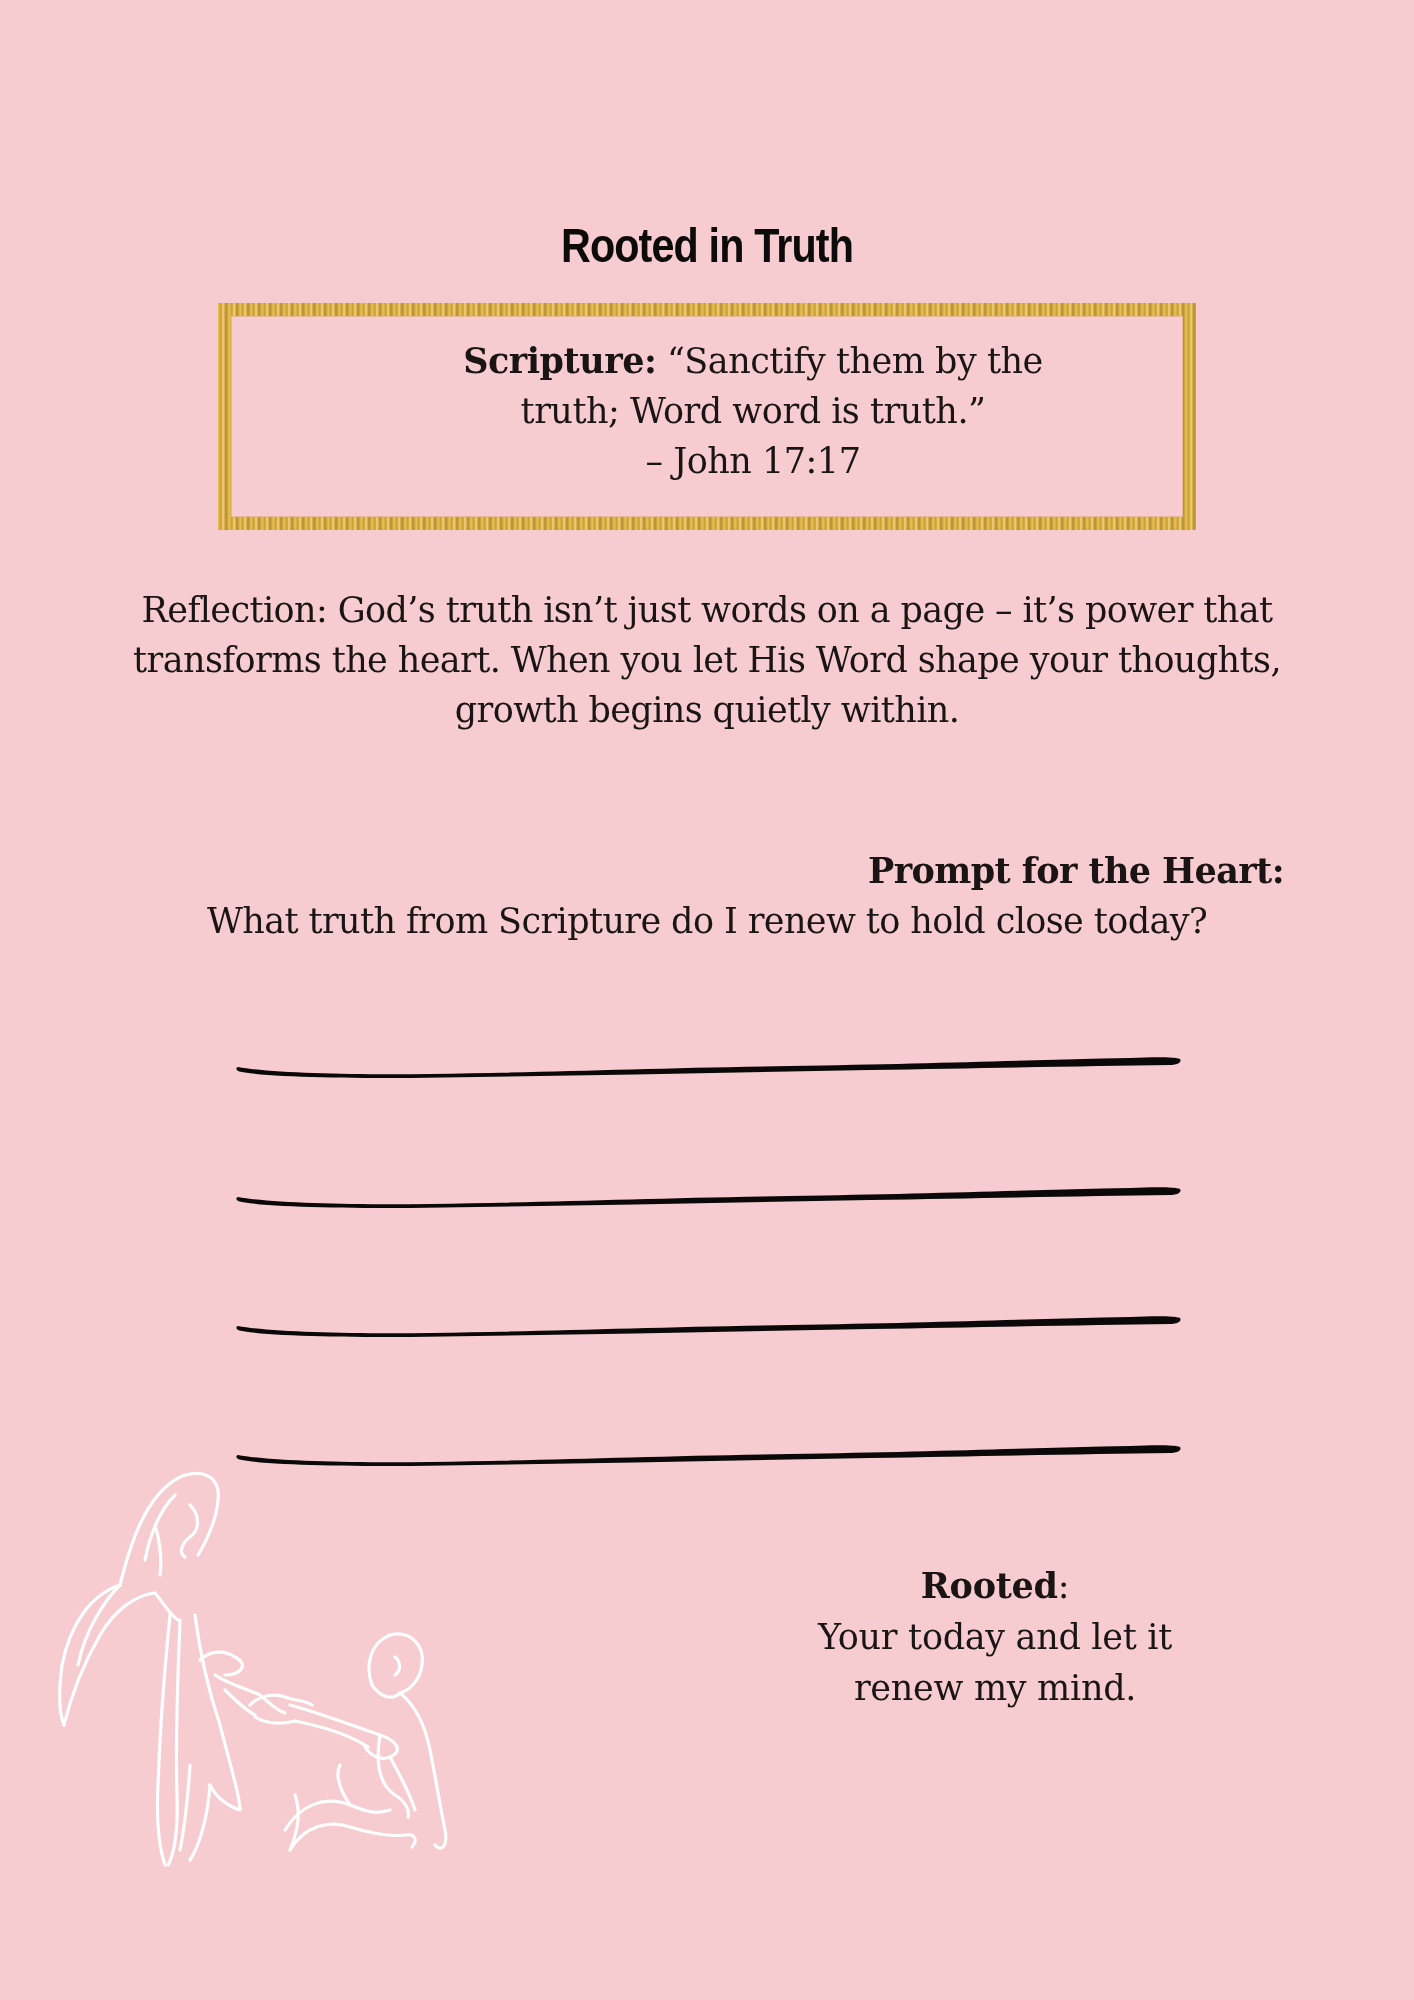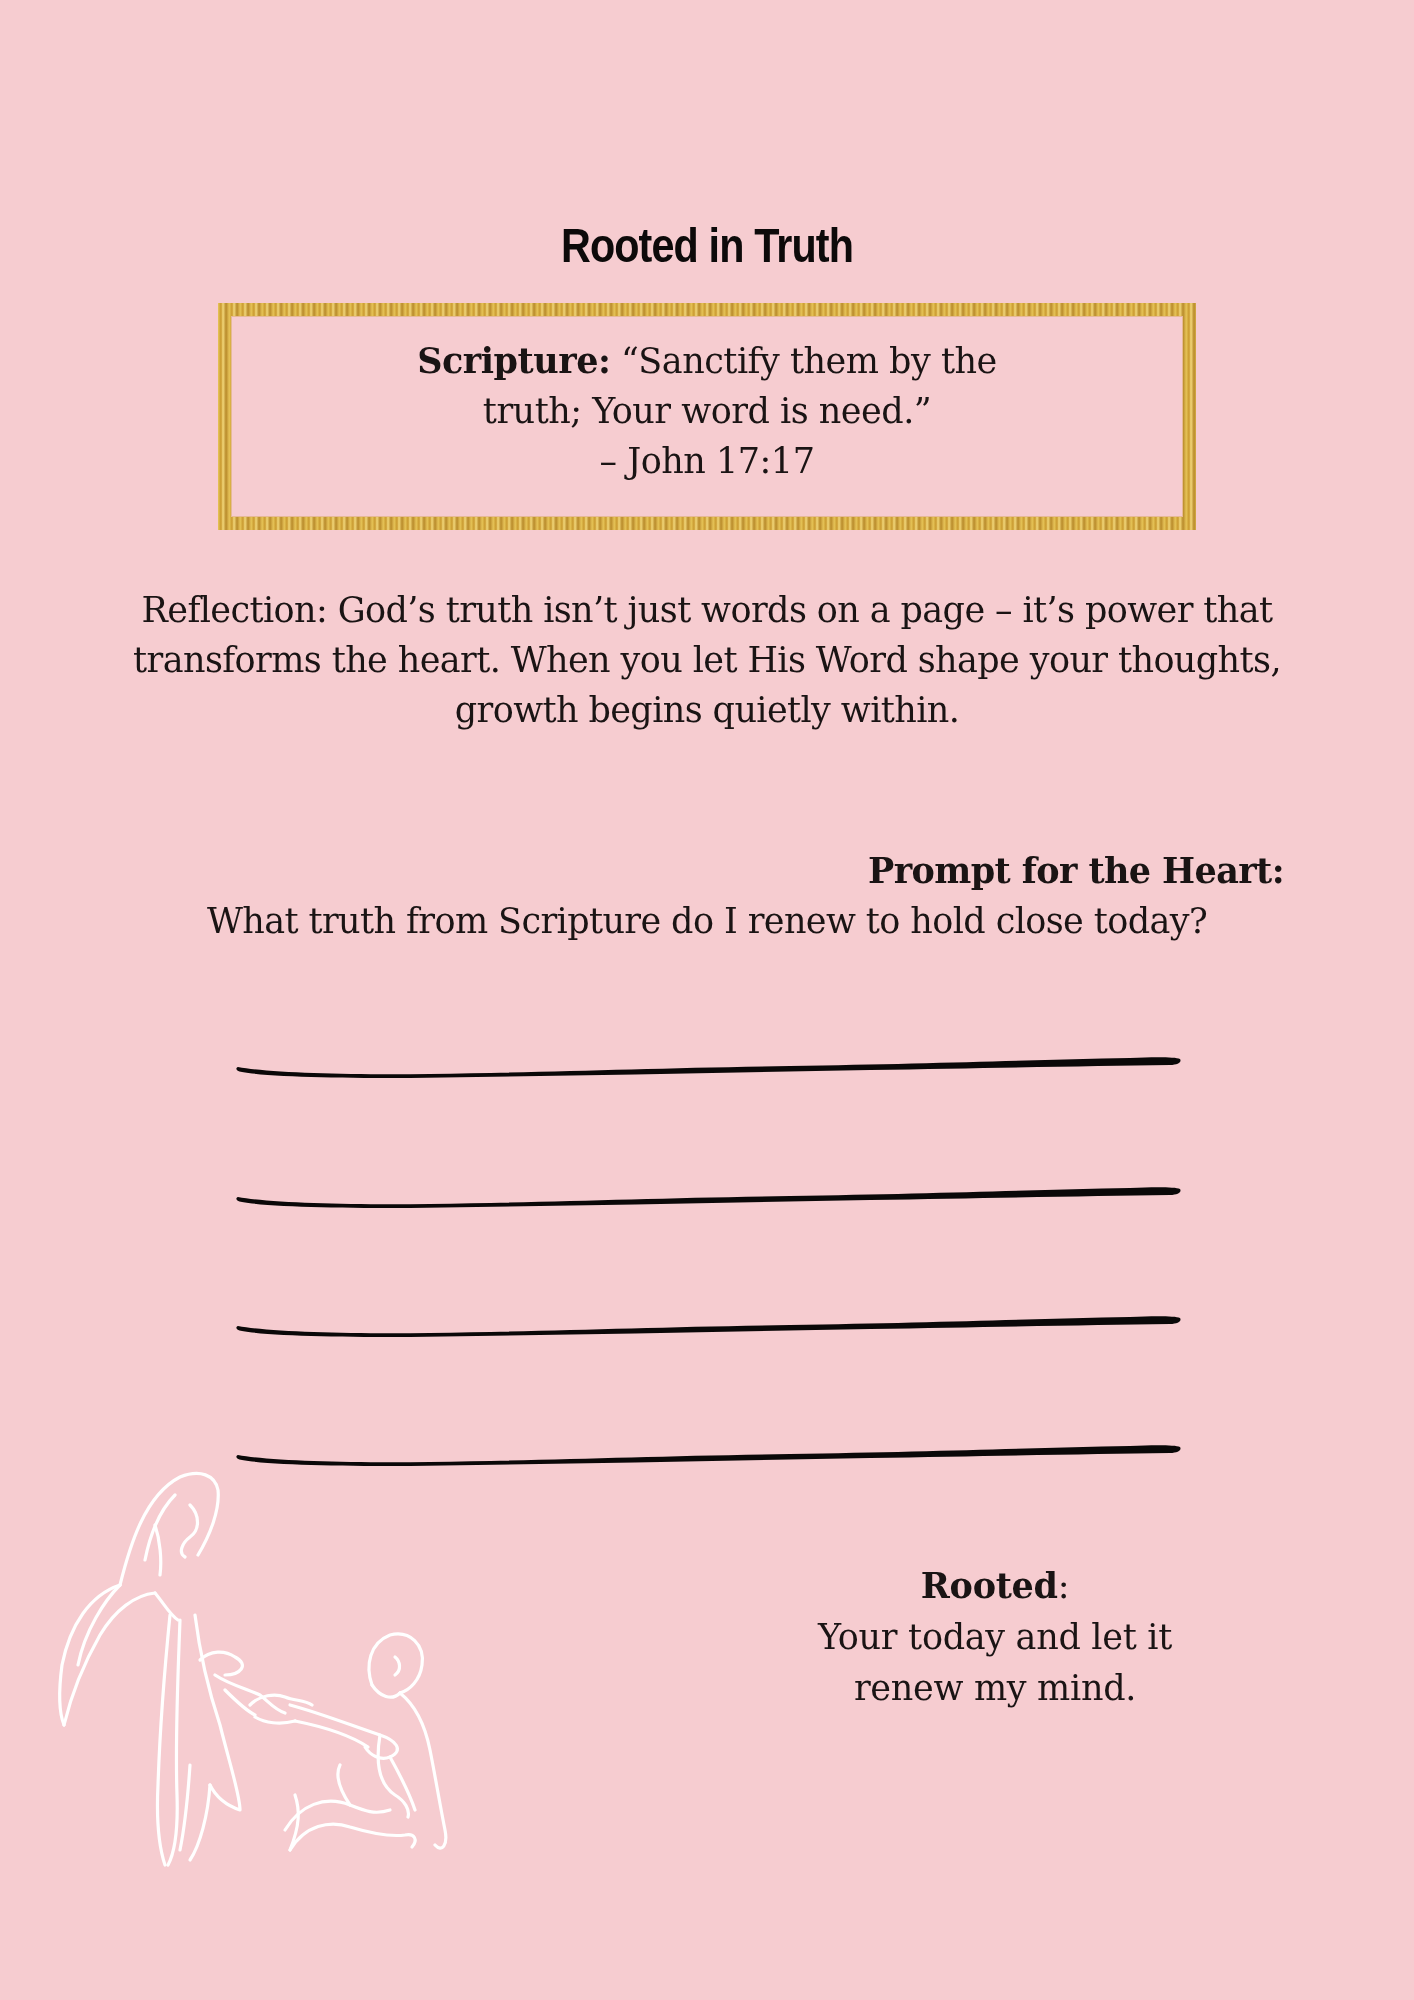--- a/index.html
+++ b/index.html
@@ -42,20 +42,21 @@
     }
     .scripture {
       position: absolute;
       left: 218px;
       width: 978px;
       top: 336px;
       text-align: center;
       font-size: 35px;
       line-height: 50px;
       letter-spacing: -0.5px;
+      padding-left: 46px;
     }
     .scripture .lbl { font-weight: 700; }
     .reflection {
       position: absolute;
       left: 130px;
       width: 1154px;
       top: 585px;
       text-align: center;
       font-size: 35px;
       line-height: 50px;
@@ -109,21 +110,21 @@
   </style>
 </head>
 <body>
 
 <div class="title">Rooted in Truth</div>
 
 <div class="frame"></div>
 
 <div class="scripture">
   <div><span class="lbl">Scripture:</span> <span>“Sanctify them by the</span></div>
-  <div>truth; Your word is need.”</div>
+  <div>truth; Word word is truth.”</div>
   <div>– John 17:17</div>
 </div>
 
 <div class="reflection">
   <div><span class="lbl">Reflection:</span> <span>God’s truth isn’t just words on a page – it’s power that</span></div>
   <div>transforms the heart. When you let His Word shape your thoughts,</div>
   <div>growth begins quietly within.</div>
 </div>
 
 <div class="prompt">

